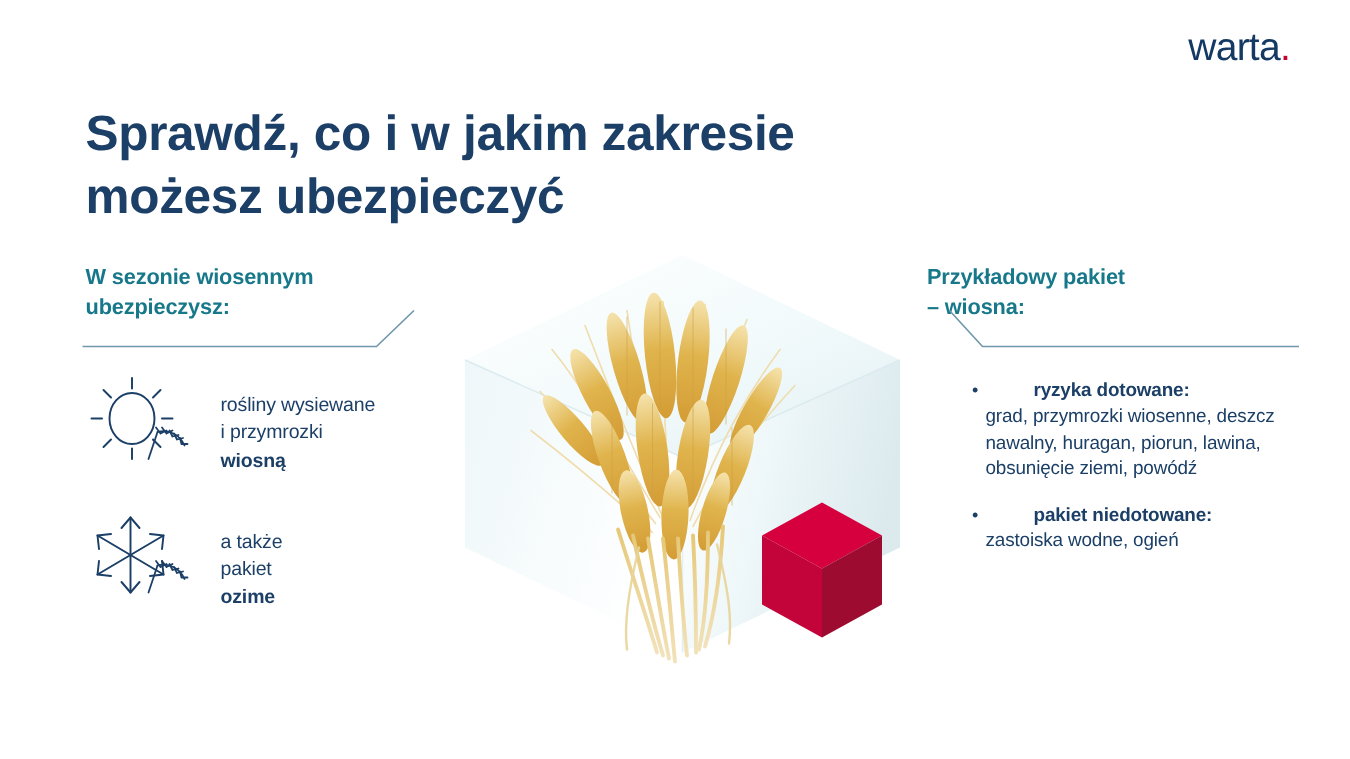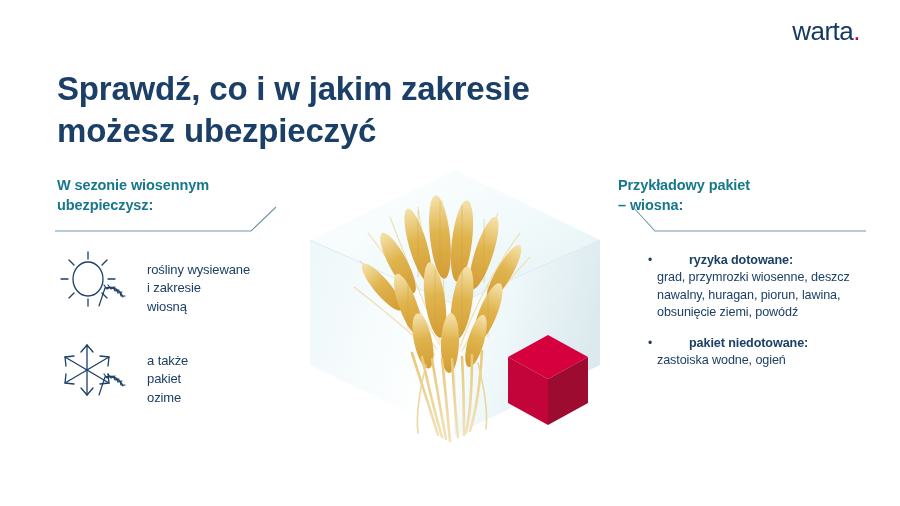--- a/index.html
+++ b/index.html
@@ -46,21 +46,21 @@
   
   .feature{
     position:absolute; display:flex; align-items:center; gap:14px;
   }
   .feat-1{left:57px; top:245px;}
   .feat-2{left:57px; top:336px;}
   .feat-icon{width:76px;height:66px;flex:none;}
   .feat-text{
     font-size:13px; line-height:1.42; color:#1b3f66; letter-spacing:-0.1px;margin-top:16px;
   }
-  .feat-text b{font-weight:normal;text-align:right;}
+  .feat-text b{font-weight:bold;text-align:right;}
   .feat-text span{display:block;}
 
   
   .pkg{
     position:absolute; left:648px; top:252px; width:215px;
     font-size:12.6px; line-height:1.38; color:#1b3f66; letter-spacing:-0.1px;
   }
   .pkg-item{display:flex; margin-bottom:13px;}
   .pkg-bullet{flex:none; width:9px; color:#1b3f66; font-size:12px; line-height:1.38;}
   .pkg-body{flex:1;}
@@ -118,21 +118,21 @@
         <path d="M48 40 L42 58"></path>
         <path d="M50 41 l-3 -4 M50 41 l4 -2"></path>
         <path d="M54 41 l-3 -4 M54 41 l4 -2"></path>
         <path d="M58 43 l-2 -4 M58 43 l4 -1"></path>
         <path d="M61 45 l-2 -4 M61 45 l4 -1"></path>
         <path d="M64 48 l-1 -4 M64 48 l4 0"></path>
       </g>
     </svg>
     <div class="feat-text">
       <span>rośliny wysiewane</span>
-      <span><span>i zakresie </span><b>wiosną</b></span>
+      <span><span>i przymrozki </span><b>wiosną</b></span>
     </div>
   </div>
 
   <div class="feature feat-2">
     <svg class="feat-icon" viewBox="0 0 76 66">
       <g fill="none" stroke="#1b3f66" stroke-width="1.3" stroke-linecap="round">
         <line x1="30" y1="6" x2="30" y2="56"></line>
         <line x1="8" y1="18" x2="52" y2="44"></line>
         <line x1="52" y1="18" x2="8" y2="44"></line>
         <path d="M30 6 l-6 7 M30 6 l6 7"></path>

